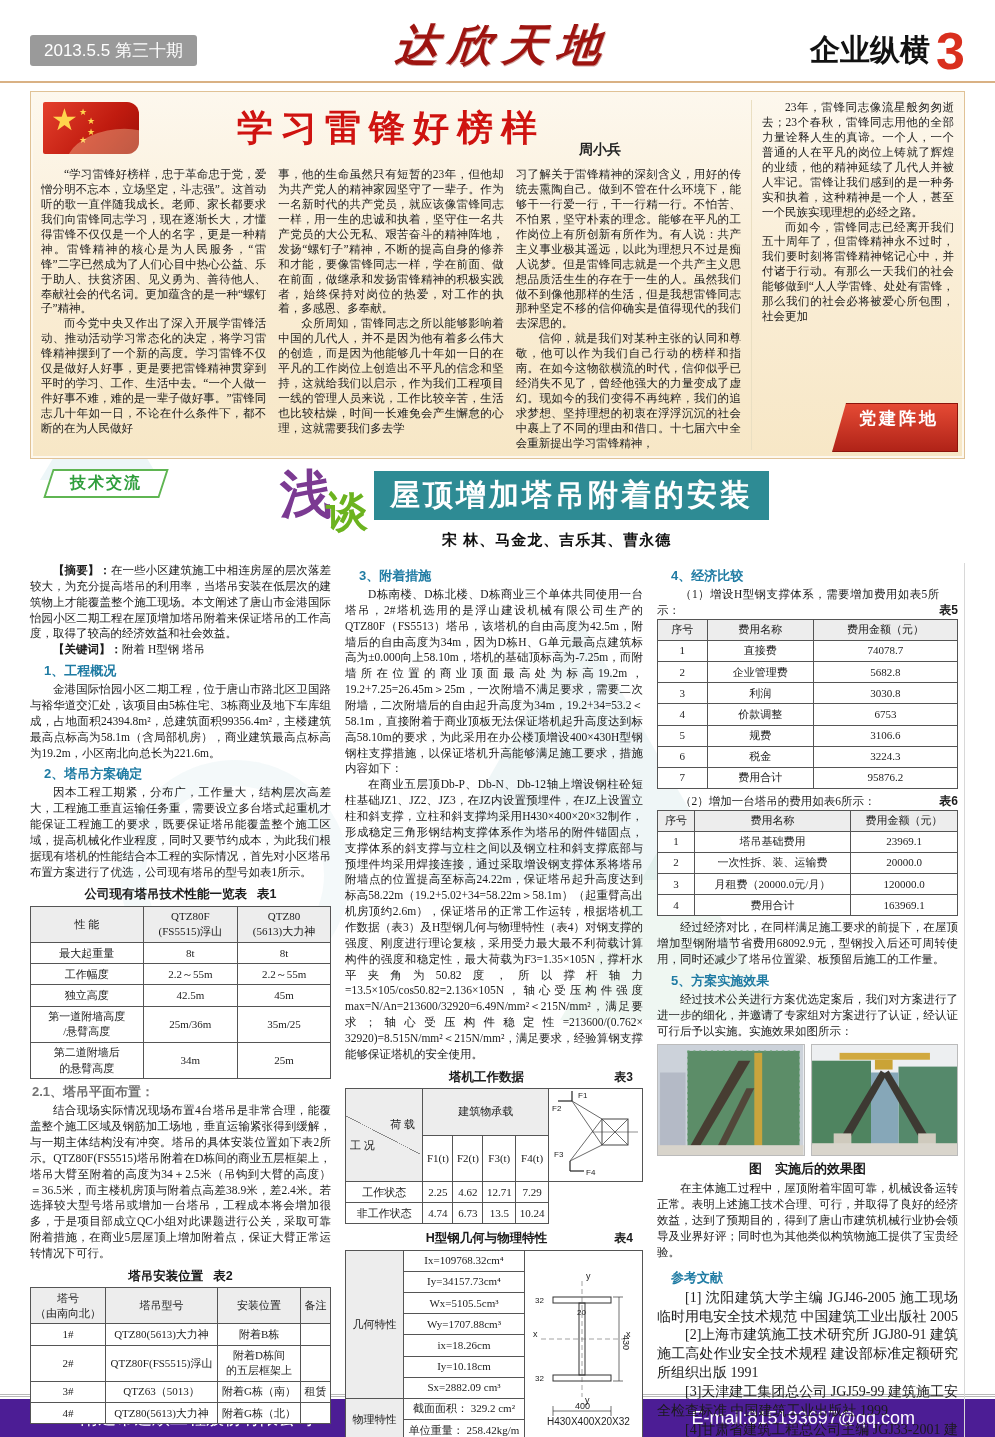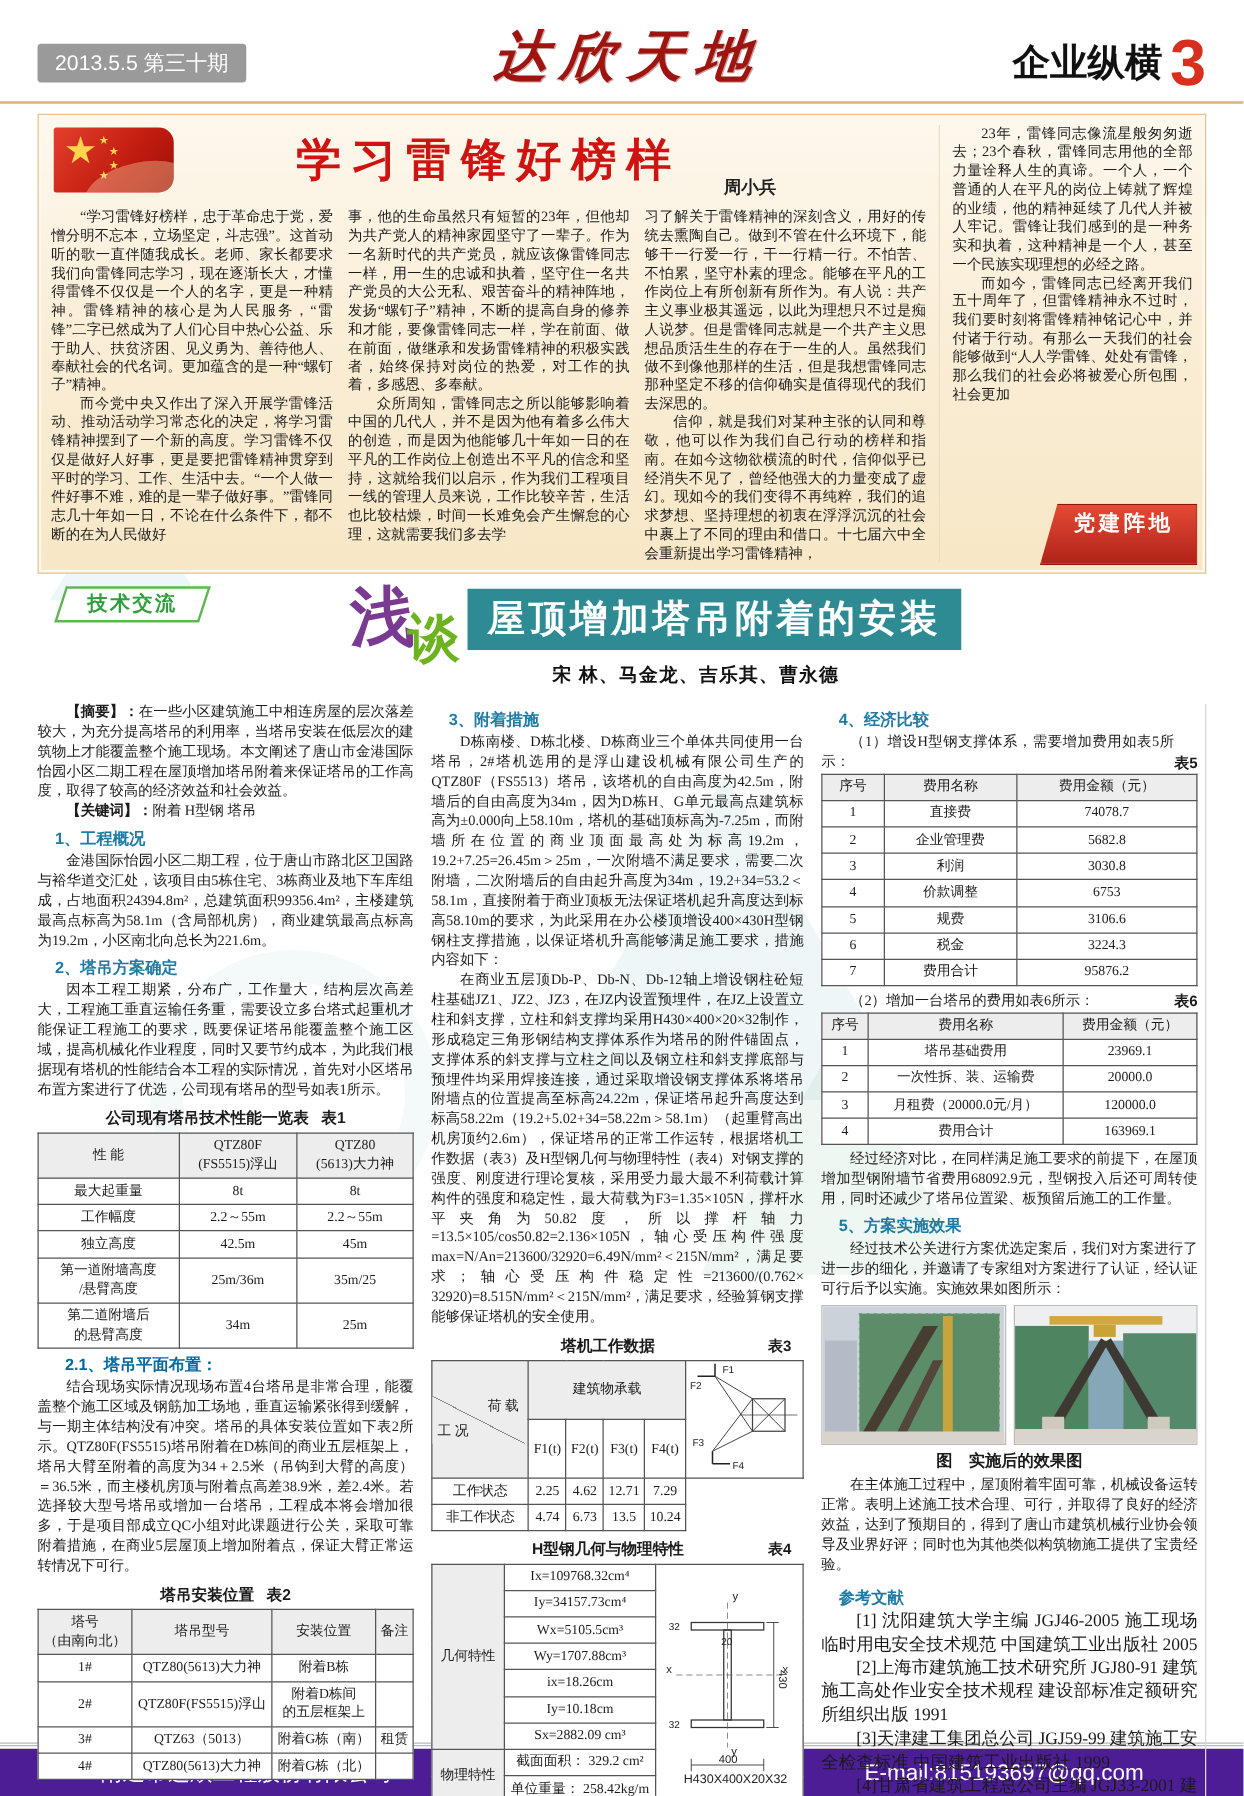--- a/index.html
+++ b/index.html
@@ -236,21 +236,21 @@
                   <td style="white-space: pre-line;">35m/25</td>
                 </tr>
                 <tr>
                   <td style="white-space: pre-line;">第二道附墙后
 的悬臂高度</td>
                   <td style="white-space: pre-line;">34m</td>
                   <td style="white-space: pre-line;">25m</td>
                 </tr>
               </tbody>
           </table>
-          <div class="sec-h" style="color:#0369a1;margin-left:22px;">2.1、塔吊平面布置：</div>
+          <div class="sec-h" style="color:#737373;margin-left:2px;">2.1、塔吊平面布置：</div>
           <p class="body">结合现场实际情况现场布置4台塔吊是非常合理，能覆盖整个施工区域及钢筋加工场地，垂直运输紧张得到缓解，与一期主体结构没有冲突。塔吊的具体安装位置如下表2所示。QTZ80F(FS5515)塔吊附着在D栋间的商业五层框架上，塔吊大臂至附着的高度为34＋2.5米（吊钩到大臂的高度）＝36.5米，而主楼机房顶与附着点高差38.9米，差2.4米。若选择较大型号塔吊或增加一台塔吊，工程成本将会增加很多，于是项目部成立QC小组对此课题进行公关，采取可靠附着措施，在商业5层屋顶上增加附着点，保证大臂正常运转情况下可行。</p>
           <div class="tbl-cap">
             <span>塔吊安装位置</span>
             <span>表2</span>
           </div>
           <table class="grid">
             <thead>
               <tr>
                 <th>塔号
 （由南向北）</th>

